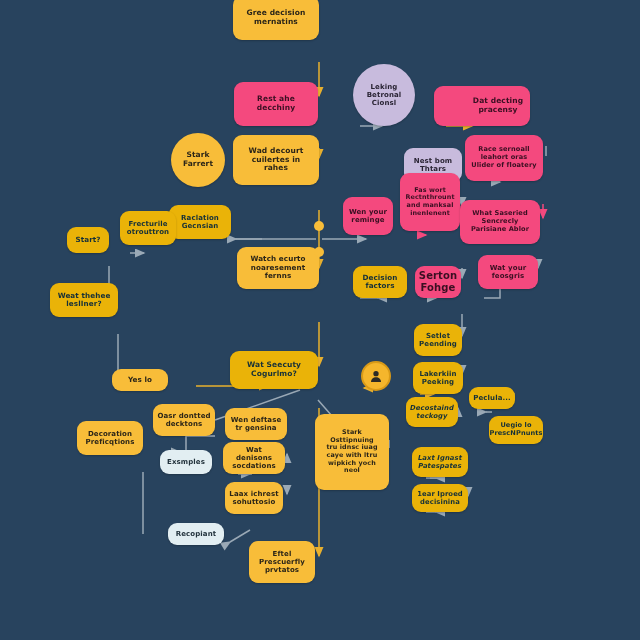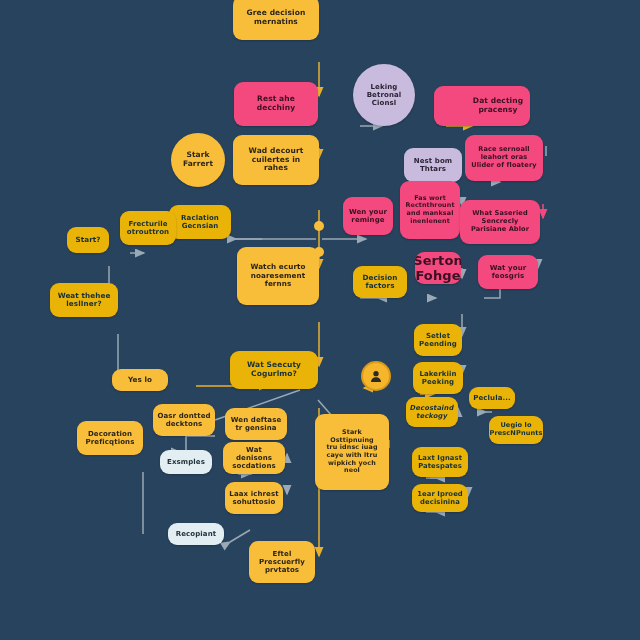--- a/index.html
+++ b/index.html
@@ -164,35 +164,35 @@
       <div class="node c-pink" style="left: 465px; top: 135px; width: 78px; height: 46px; font-size: 6.6px;">Race sernoall
 leahort oras
 Ulider of floatery</div>
       <div class="node c-cyan" style="left: 169px; top: 205px; width: 62px; height: 34px; font-size: 7px;">Raclation
 Gecnsian</div>
       <div class="node c-cyan" style="left: 120px; top: 211px; width: 56px; height: 34px; font-size: 7px;">Frecturile
 otrouttron</div>
       <div class="node c-cyan" style="left: 67px; top: 227px; width: 42px; height: 26px; font-size: 7.2px;">Start?</div>
       <div class="node c-pink" style="left: 343px; top: 197px; width: 50px; height: 38px; font-size: 7px;">Wen your
 reminge</div>
-      <div class="node c-pink" style="left: 400px; top: 181px; width: 60px; height: 58px; font-size: 6.4px;">Fas wort
+      <div class="node c-pink" style="left: 400px; top: 173px; width: 60px; height: 58px; font-size: 6.4px;">Fas wort
 Rectnthrount
 and manksal
 inenlenent</div>
       <div class="node c-pink" style="left: 460px; top: 200px; width: 80px; height: 44px; font-size: 6.6px;">What Saseried
 Sencrecly
 Parisiane Ablor</div>
       <div class="node c-cyan" style="left: 50px; top: 283px; width: 68px; height: 34px; font-size: 7.2px;">Weat thehee
 leslIner?</div>
-      <div class="node c-yellow" style="left: 237px; top: 247px; width: 82px; height: 58px; font-size: 7.2px;">Watch ecurto
+      <div class="node c-yellow" style="left: 237px; top: 247px; width: 82px; height: 42px; font-size: 7.2px;">Watch ecurto
 noaresement
 fernns</div>
       <div class="node c-cyan" style="left: 353px; top: 266px; width: 54px; height: 32px; font-size: 7.2px;">Decision
 factors</div>
-      <div class="node c-pink" style="left: 415px; top: 252px; width: 46px; height: 32px; font-size: 13px;">Serton
+      <div class="node c-pink" style="left: 415px; top: 266px; width: 46px; height: 32px; font-size: 10px;">Serton
 Fohge</div>
       <div class="node c-pink" style="left: 478px; top: 255px; width: 60px; height: 34px; font-size: 7px;">Wat your
 feosgris</div>
       <div class="node c-cyan" style="left: 414px; top: 324px; width: 48px; height: 32px; font-size: 7px;">Setlet
 Peending</div>
       <div class="node c-cyan" style="left: 413px; top: 362px; width: 50px; height: 32px; font-size: 7px;">Lakerkiin
 Peeking</div>
       <div class="node c-cyan" style="left: 469px; top: 387px; width: 46px; height: 22px; font-size: 7px;">Peclula...</div>
       <div class="node c-cyan" style="left: 406px; top: 397px; width: 52px; height: 30px; font-size: 6.8px; font-style: italic;">Decostaind
 teckogy</div>
@@ -212,21 +212,21 @@
 socdations</div>
       <div class="node c-yellow" style="left: 225px; top: 482px; width: 58px; height: 32px; font-size: 7px;">Laax ichrest
 sohuttosio</div>
       <div class="node c-pale" style="left: 168px; top: 523px; width: 56px; height: 22px; font-size: 7px;">Recopiant</div>
       <div class="node c-yellow" style="left: 315px; top: 414px; width: 74px; height: 76px; font-size: 6.4px;">Stark
 Osttipnuing
 tru idnsc iuag
 caye with ltru
 wipkich yoch
 neol</div>
-      <div class="node c-cyan" style="left: 412px; top: 447px; width: 56px; height: 30px; font-size: 6.8px;">Laxt Ignast
+      <div class="node c-cyan" style="left: 412px; top: 447px; width: 56px; height: 30px; font-size: 6.8px; font-style: italic;">Laxt Ignast
 Patespates</div>
       <div class="node c-cyan" style="left: 412px; top: 484px; width: 56px; height: 28px; font-size: 6.8px; border-radius: 9px;">1ear Iproed
 decisinina</div>
       <div class="node c-yellow" style="left: 249px; top: 541px; width: 66px; height: 42px; font-size: 7px;">Eftel
 Prescuerfly
 prvtatos</div>
       <div style="position: absolute; border-radius: 50%; left: 314px; top: 247px; width: 10px; height: 10px; background: rgb(248, 189, 57);"></div>
       <div style="position: absolute; border-radius: 50%; left: 314px; top: 221px; width: 10px; height: 10px; background: rgb(248, 189, 57);"></div>
     </div>
 

